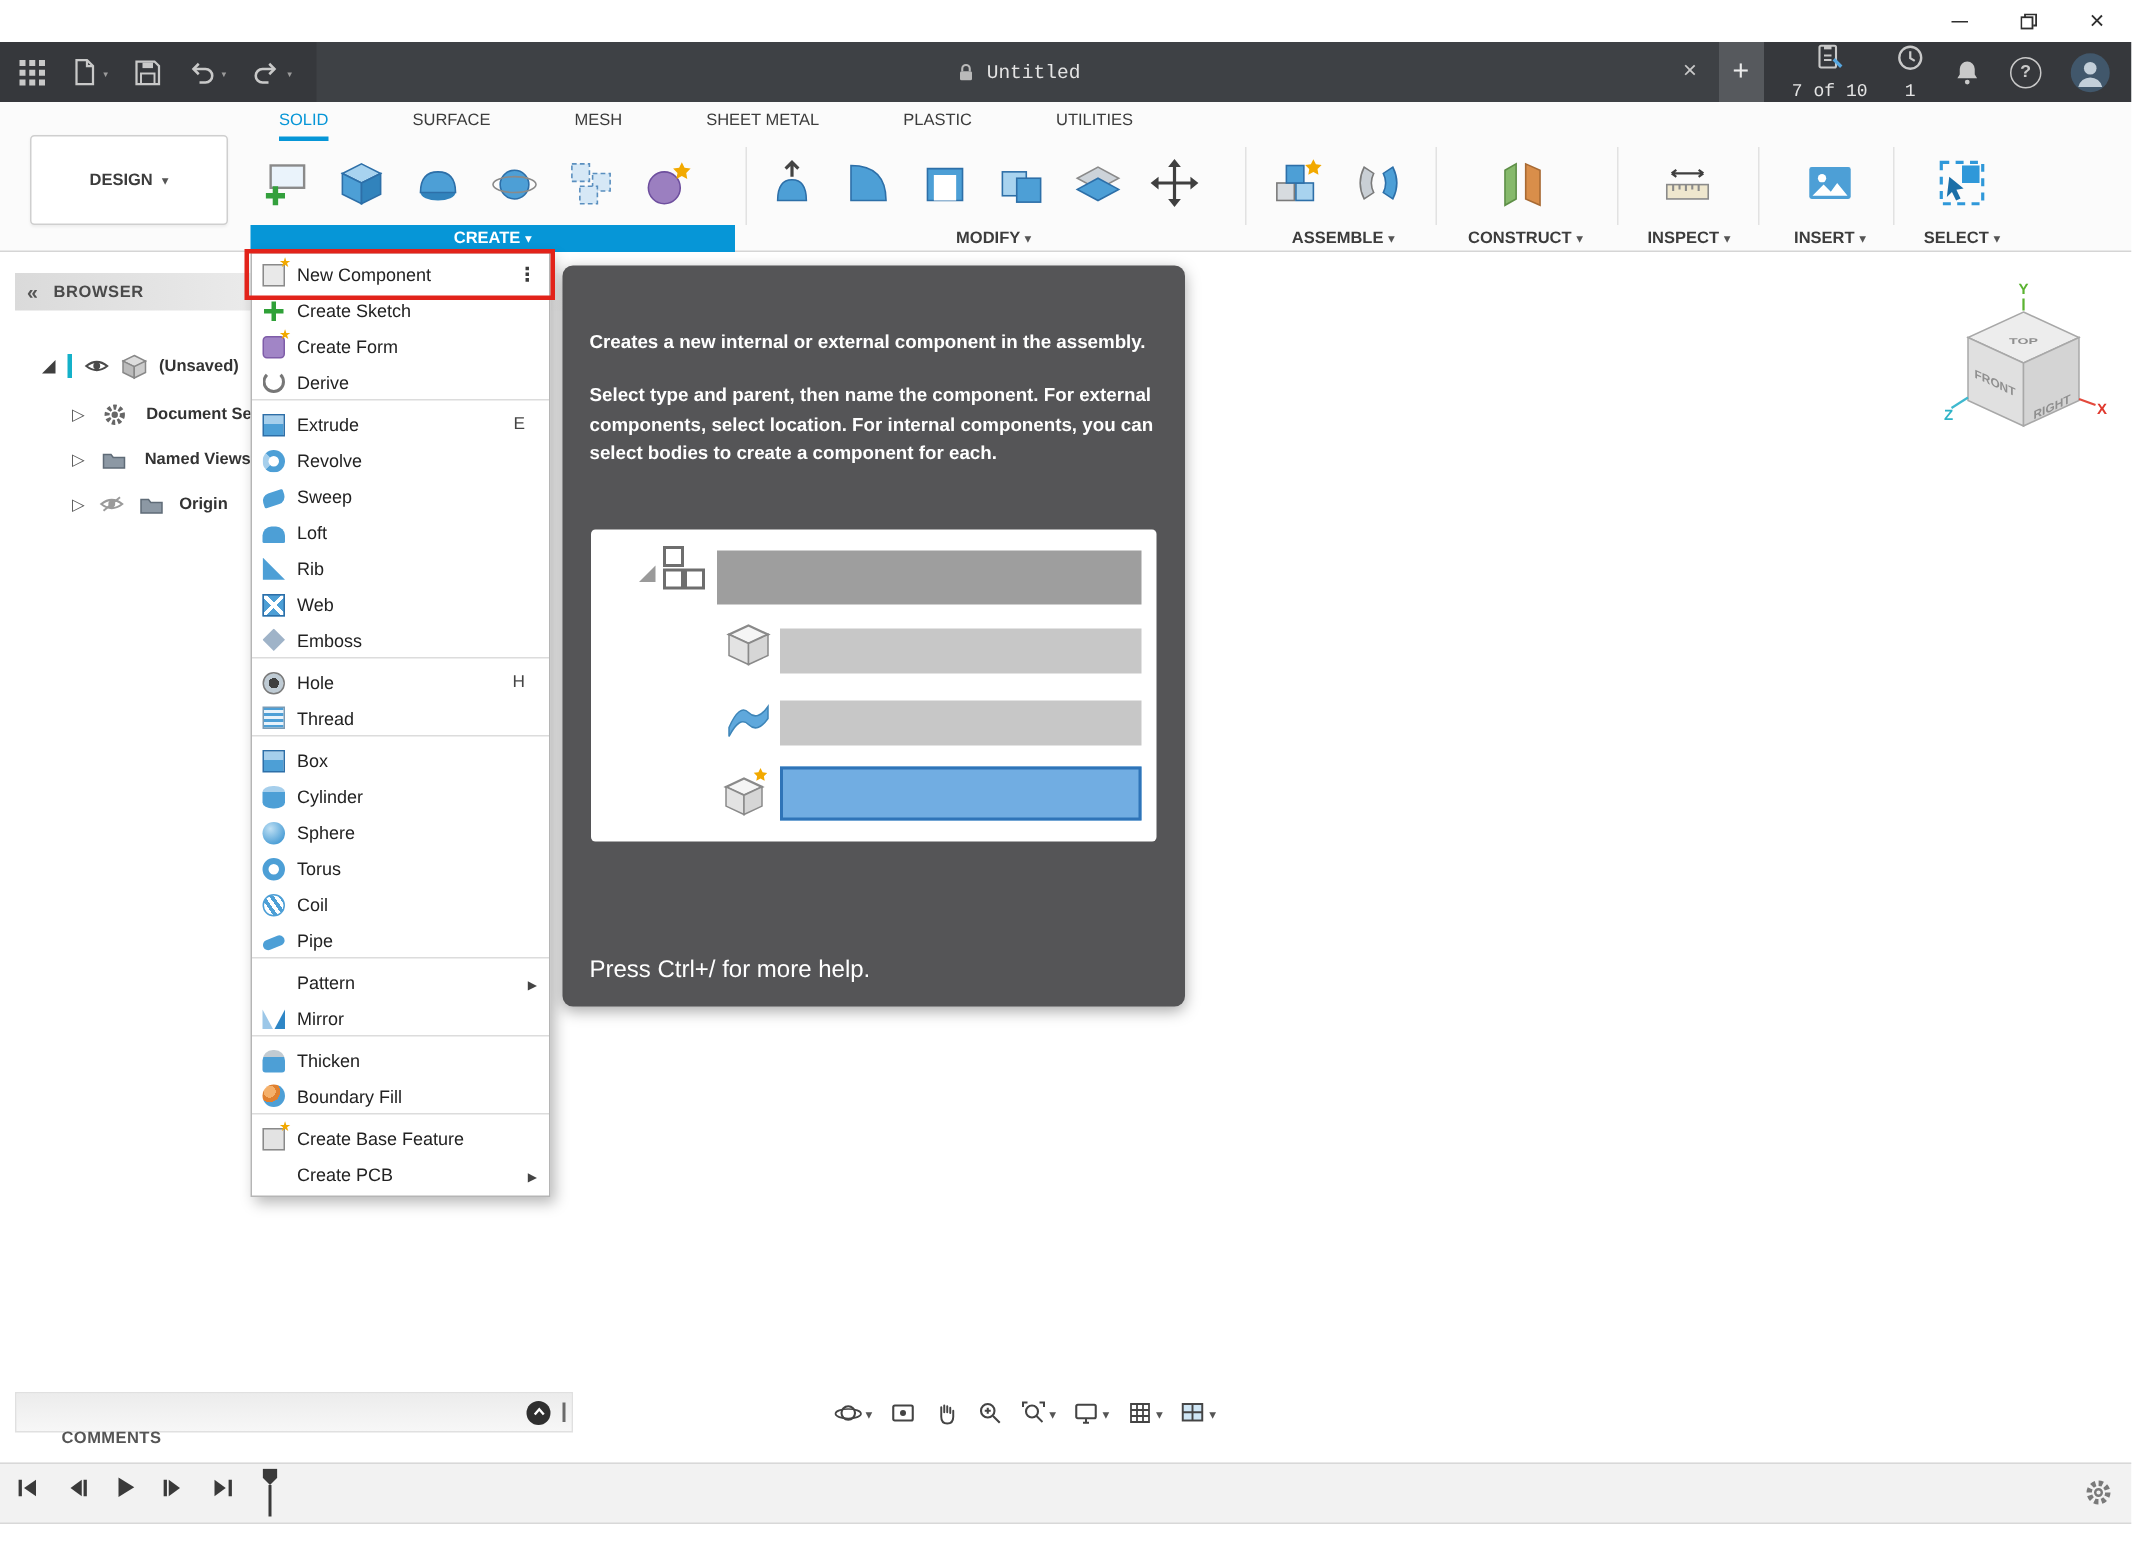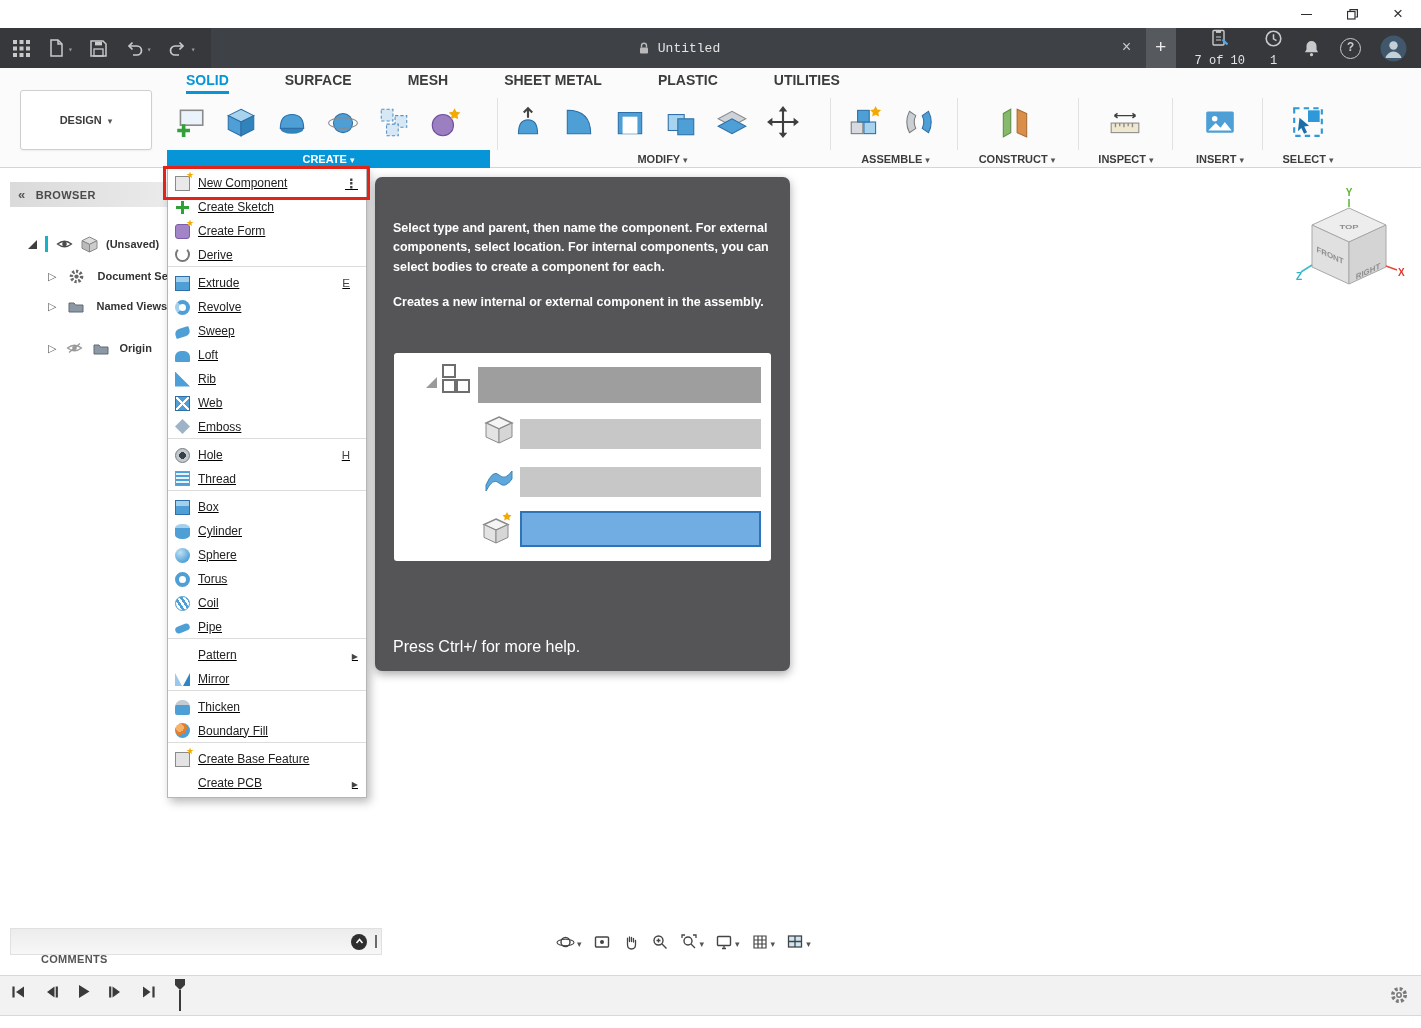--- a/index.html
+++ b/index.html
@@ -29,21 +29,21 @@
   .ab-status{display:flex;align-items:center;gap:6px;color:#E4E4E4;font-size:12px;flex-direction:column;}
   .help-circle{width:19px;height:19px;border:1.6px solid #C9C9C9;border-radius:50%;display:flex;align-items:center;justify-content:center;}
   .help-circle::after{content:"?";color:#C9C9C9;font-size:12px;font-weight:bold;}
 
   
   .ribbon{position:absolute;left:0;top:68px;width:1421px;height:100px;background:#FBFBFB;border-bottom:1px solid #D5D5D5;box-sizing:border-box;}
   .design-btn{position:absolute;left:20px;top:22px;width:130px;height:58px;background:#FFF;border:1px solid #CFCFCF;border-radius:3px;
               display:flex;align-items:center;justify-content:center;gap:6px;font-size:11px;font-weight:bold;color:#3C3C3C;box-shadow:0 1px 2px rgba(0,0,0,.06);}
   .caret-dk::after{content:"\25BE";font-size:9px;color:#555;}
   .ribbon-tabs{position:absolute;left:186px;top:0;height:26px;display:flex;gap:56px;align-items:stretch;}
-  .rtab{font-size:14px;font-weight:bold;color:#3C3C3C;display:flex;align-items:center;border-bottom:3px solid transparent;box-sizing:border-box;}
+  .rtab{font-size:11px;font-weight:normal;color:#3C3C3C;display:flex;align-items:center;border-bottom:3px solid transparent;box-sizing:border-box;}
   .rtab.active{color:#0696D7;border-bottom-color:#0696D7;}
   .grp-icons{position:absolute;top:28px;height:52px;display:flex;align-items:center;}
   .tool-btn{width:40px;height:48px;display:flex;align-items:center;justify-content:center;}
   .tool-btn svg{display:block;}
   .vsep{position:absolute;top:30px;height:52px;width:1px;background:#E2E2E2;}
   .grp-label{position:absolute;top:82px;height:18px;line-height:18px;font-size:11px;font-weight:bold;color:#3C3C3C;text-align:center;}
   .grp-label .lbl{display:inline;}
   .grp-label.blue{background:#0696D7;color:#FFF;}
   .grp-label.blue .caret-dk::after{color:#FFF;}
 
@@ -56,21 +56,21 @@
     background:linear-gradient(to right,#DADADA,#F2F2F2 60%,rgba(250,250,250,0));font-size:11px;font-weight:bold;color:#4A4A4A;letter-spacing:.4px;}
   .collapse-icon::after{content:"\00AB";font-size:13px;color:#555;}
   .tree-row{position:absolute;left:0;height:20px;display:flex;align-items:center;font-size:11px;font-weight:bold;color:#333;}
   .tri-open{width:0;height:0;border-left:9px solid transparent;border-bottom:9px solid #3F3F3F;}
   .tri-closed::after{content:"\25B7";font-size:11px;color:#555;}
   .active-bar{width:3px;height:16px;background:#14B1C9;}
   .tree-ic{display:flex;align-items:center;}
 
   
   .create-menu{position:absolute;left:167px;top:0;width:200px;background:#FFF;border:1px solid #B5B5B5;box-sizing:border-box;
-    box-shadow:3px 4px 9px rgba(0,0,0,.28);padding:2px 0;z-index:30;text-decoration:underline;}
+    box-shadow:3px 4px 9px rgba(0,0,0,.28);padding:2px 0;z-index:30;}
   .menu-row{height:24px;display:flex;align-items:center;padding:0 8px 0 7px;font-size:12px;color:#222;box-sizing:border-box;}
   .menu-row.separator-after{border-bottom:1px solid #DCDCDC;margin-bottom:4px;}
   .menu-label{white-space:nowrap;}
   .menu-shortcut{margin-left:auto;font-size:11.5px;color:#444;padding-right:8px;}
   .menu-kebab{display:none;}
   .has-kebab .menu-kebab{display:block;}
   .menu-kebab::after{content:"\22EE";font-size:13px;color:#3C3C3C;font-weight:bold;}
   .menu-sub{display:none;}
   .submenu .menu-sub{display:block;}
   .menu-sub::after{content:"\25B6";font-size:8px;color:#444;}
@@ -463,21 +463,21 @@
       </div>
       <div class="tree-row" style="top:114px;left:38px;gap:12px;">
         <span class="tri-closed"></span>
         <span class="tree-ic">
             <svg width="16" height="13">
               <path d="M1 3 h5 l1.5 2 H15 v7 H1 z" fill="#8C98A4" stroke="#5F6B77"></path>
             </svg>
           </span>
         <span>Named Views</span>
       </div>
-      <div class="tree-row" style="top:144px;left:38px;gap:10px;margin-top:12px;">
+      <div class="tree-row" style="top:144px;left:38px;gap:10px;">
         <span class="tri-closed"></span>
         <span class="tree-ic">
             <svg width="17" height="12">
               <path d="M1.5 6 Q8.5 0.5 15.5 6 Q8.5 11.5 1.5 6 Z" fill="none" stroke="#9A9A9A" stroke-width="1.3"></path>
               <circle cx="8.5" cy="6" r="2.3" fill="#9A9A9A"></circle>
               <path d="M3 10.5 L14 1.5" stroke="#9A9A9A" stroke-width="1.3"></path>
             </svg>
           </span>
         <span class="tree-ic">
             <svg width="16" height="13">
@@ -665,22 +665,22 @@
           <span class="menu-label">Create PCB</span>
           <span class="menu-shortcut"></span>
 
           <span class="menu-sub"></span>
         </div>
       </div>
 
     <div class="red-box"></div>
 
     <div class="tooltip">
+      <p>Creates a new internal or external component in the assembly.</p>
       <p>Select type and parent, then name the component. For external components, select location. For internal components, you can select bodies to create a component for each.</p>
-      <p>Creates a new internal or external component in the assembly.</p>
       <div class="illustration">
         <span class="il-tri"></span>
         <span class="il-icon" style="left:46px;top:8px;">
           <svg width="34" height="36">
               <g fill="#FFF" stroke="#6E6E6E" stroke-width="2">
                 <rect x="3" y="4" width="12" height="12"></rect>
                 <rect x="3" y="19" width="12" height="12"></rect>
                 <rect x="17" y="19" width="12" height="12"></rect>
               </g>
             </svg>

